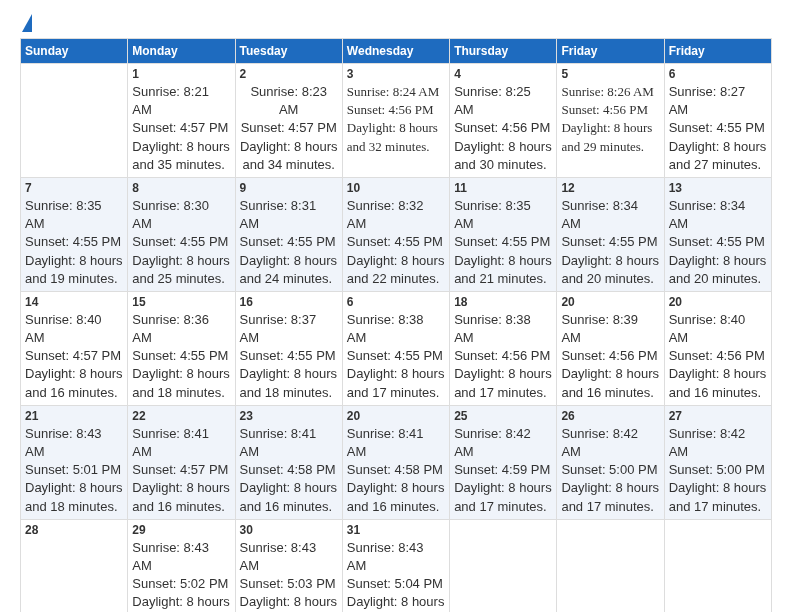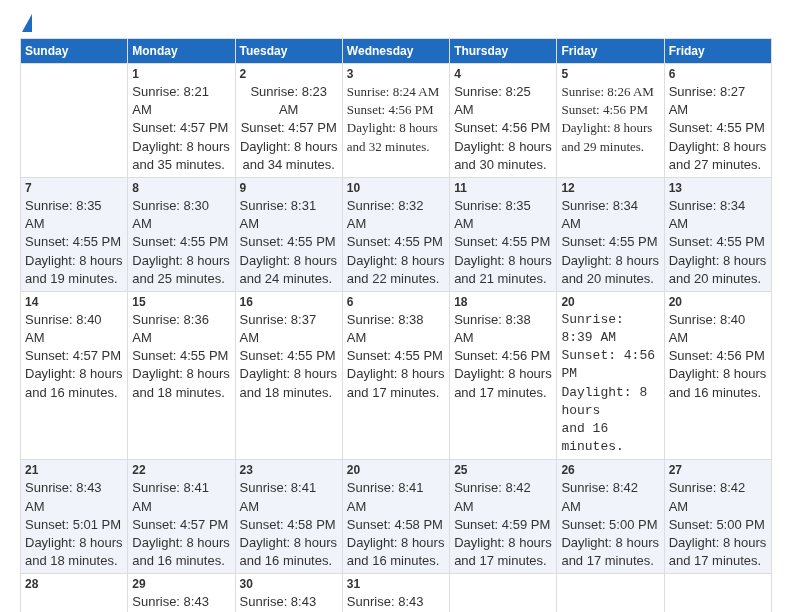--- a/index.html
+++ b/index.html
@@ -262,21 +262,21 @@
           </td>
           <td>
             <span class="day-num">18</span>
             <div class="day-info" style="white-space: pre-line;">Sunrise: 8:38 AM
 Sunset: 4:56 PM
 Daylight: 8 hours
 and 17 minutes.</div>
           </td>
           <td>
             <span class="day-num">20</span>
-            <div class="day-info" style="white-space: pre-line; font-family: Liberation Mono, monospace;">Sunrise: 8:39 AM
+            <div class="day-info" style="white-space: pre-line;">Sunrise: 8:39 AM
 Sunset: 4:56 PM
 Daylight: 8 hours
 and 16 minutes.</div>
           </td>
           <td>
             <span class="day-num">20</span>
             <div class="day-info" style="white-space: pre-line;">Sunrise: 8:40 AM
 Sunset: 4:56 PM
 Daylight: 8 hours
 and 16 minutes.</div>

